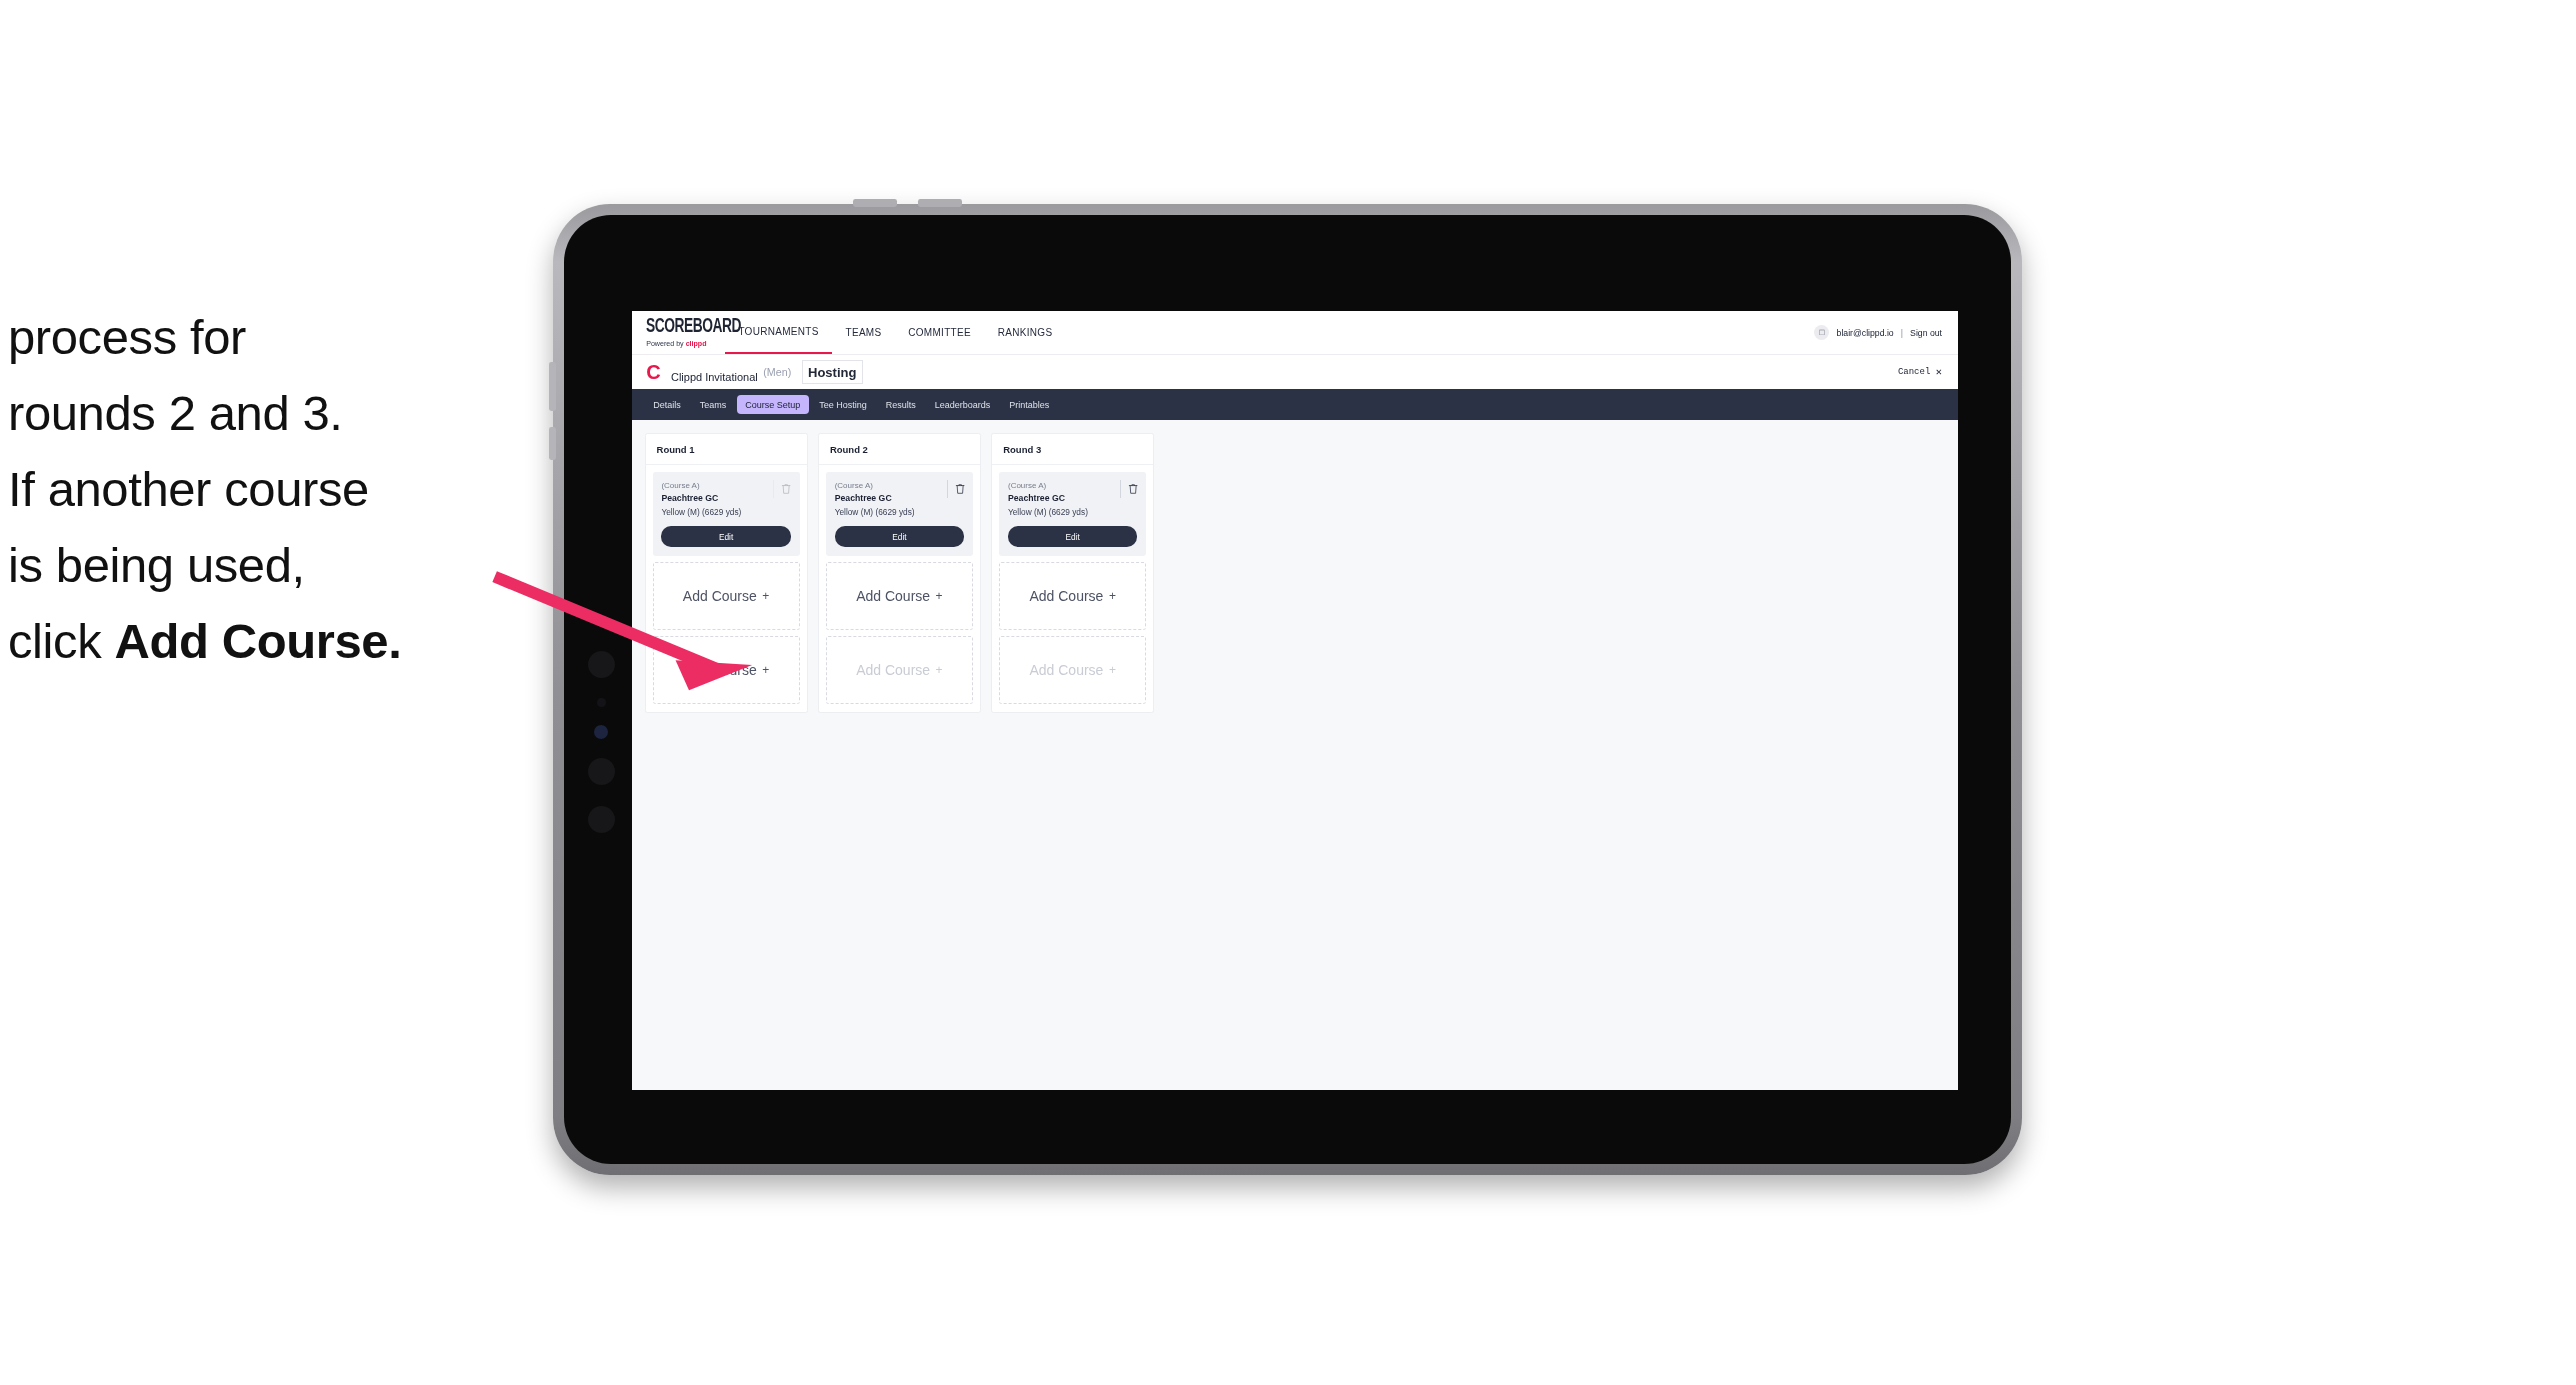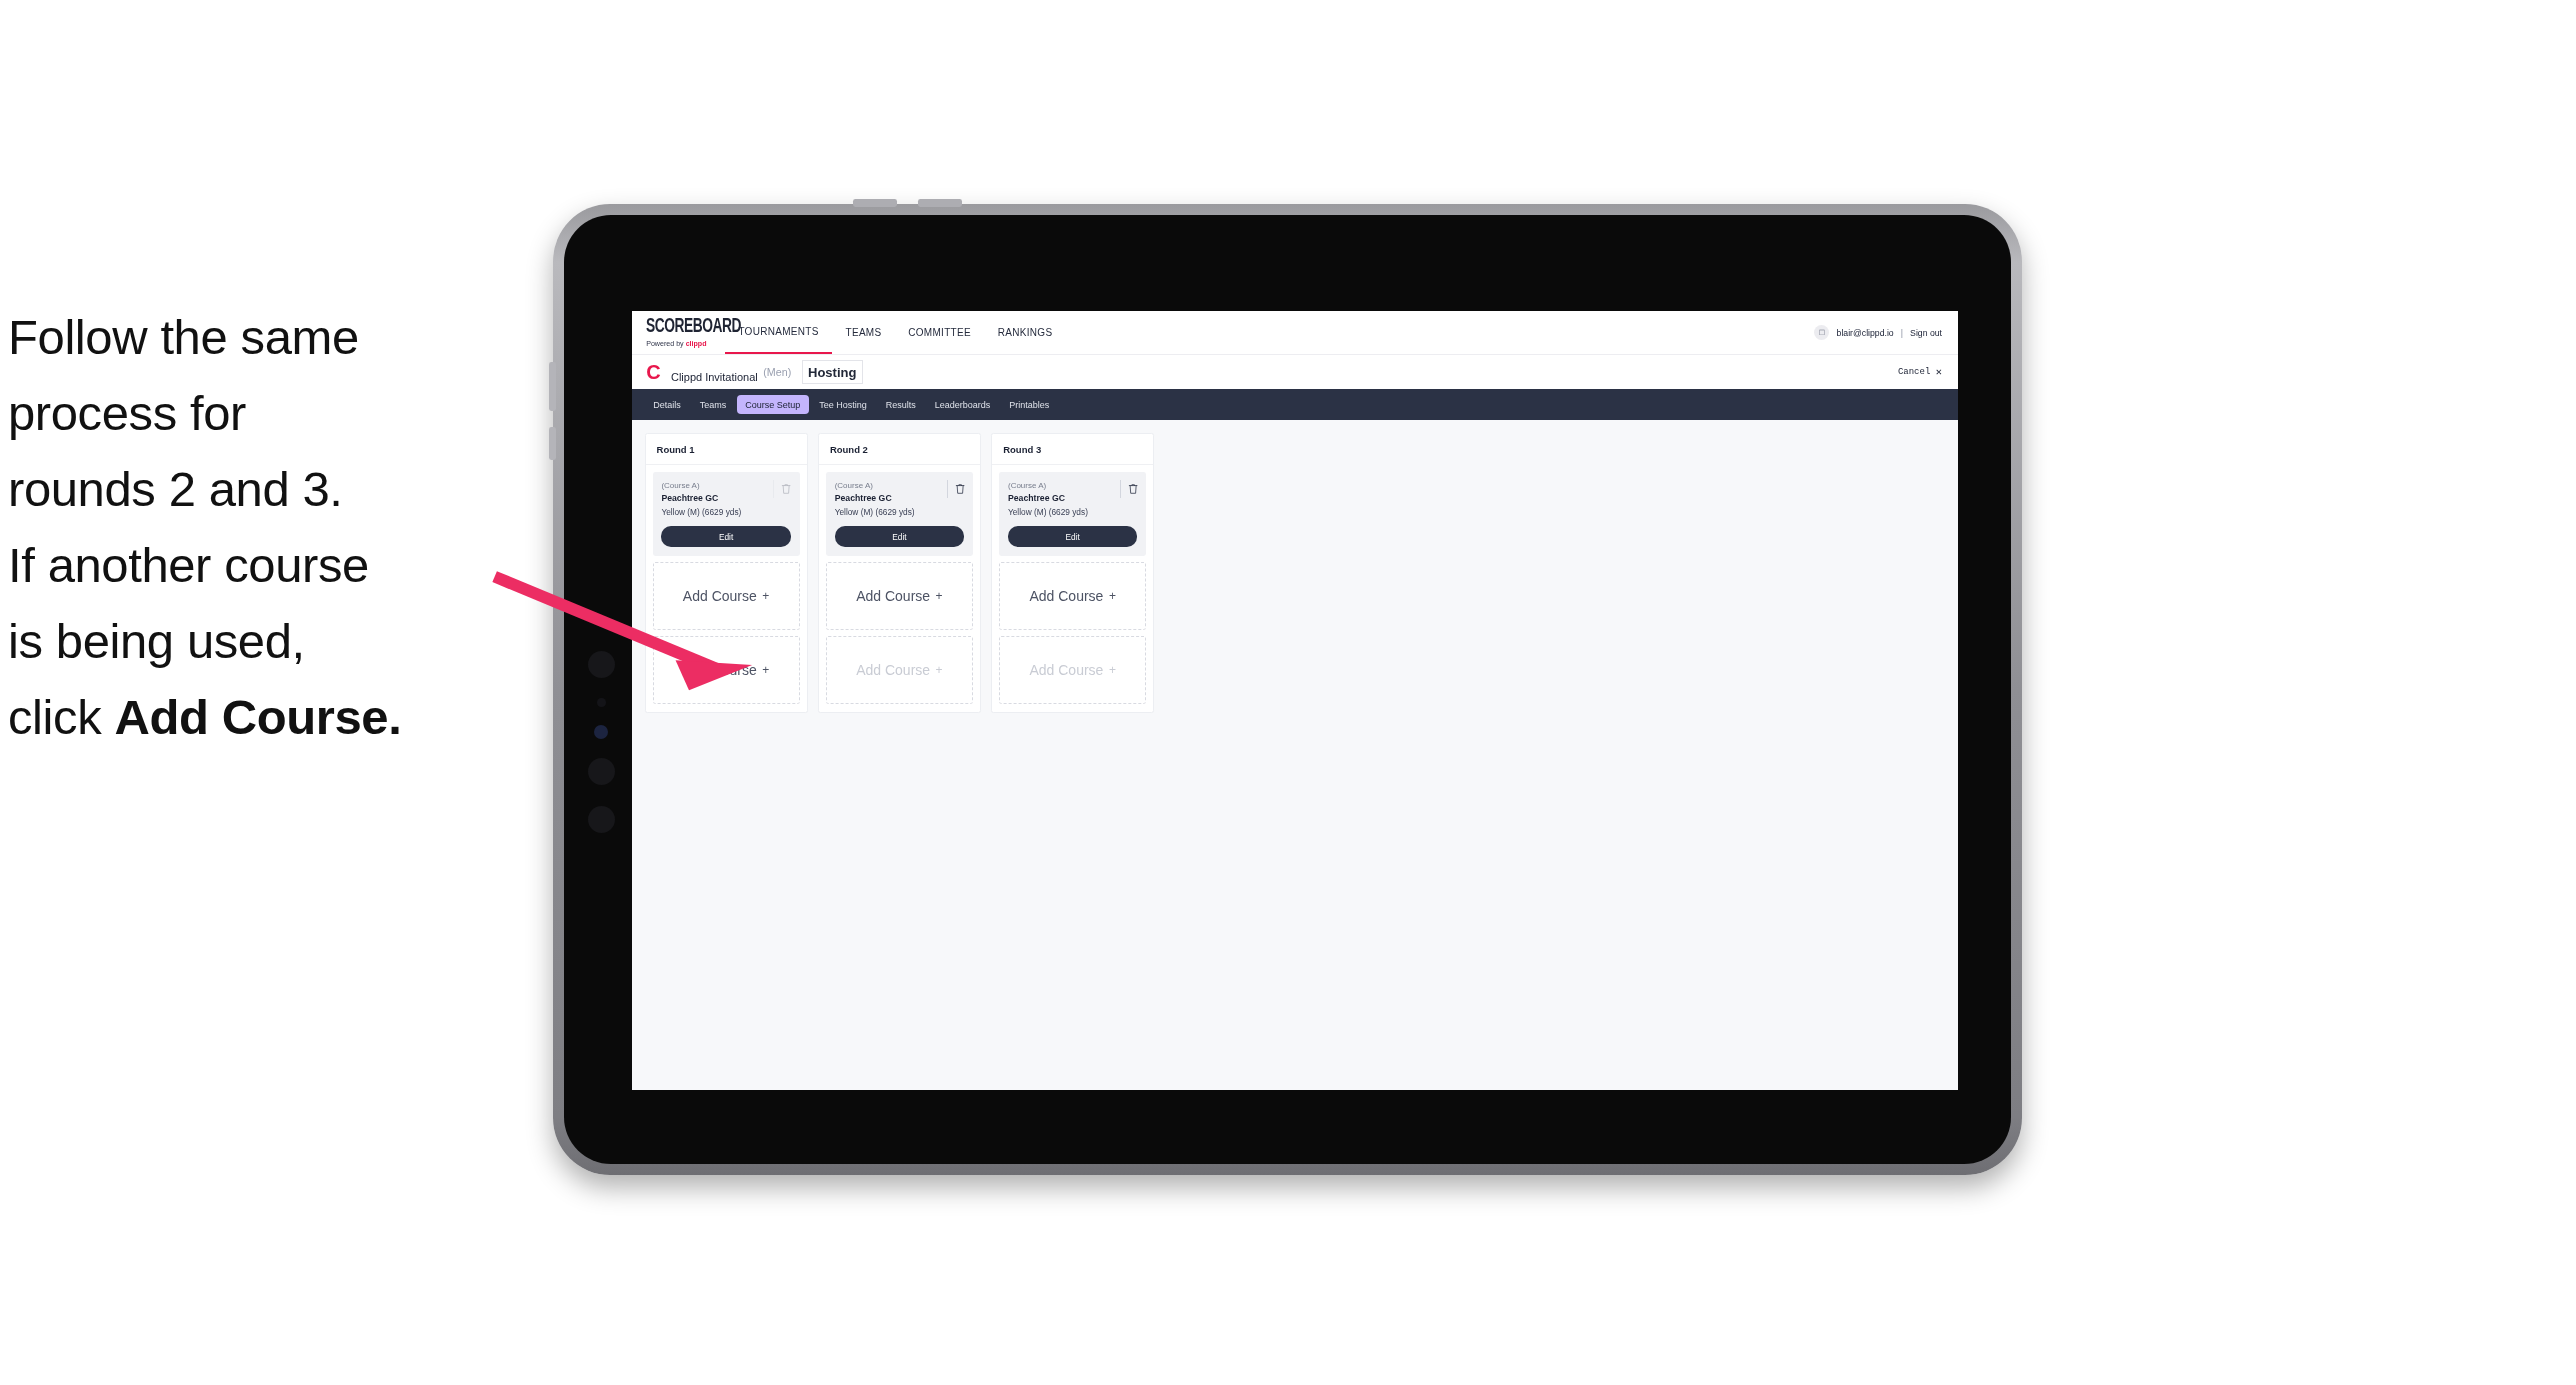--- a/index.html
+++ b/index.html
@@ -331,21 +331,20 @@
     line-height: 1;
     font-weight: 300;
   }
   .add-course.dim .ac-label,
   .add-course.dim .plus { color: #c9ccd4; }
 </style>
 </head>
 <body>
 
 <div id="caption">
-  <div>Follow the same</div>
   <div>process for</div>
   <div>rounds 2 and 3.</div>
   <div>If another course</div>
   <div>is being used,</div>
   <div><span>click </span><span class="bold">Add Course.</span></div>
 </div>
 
 <div id="tablet">
   <div class="top-btn b1"></div>
   <div class="top-btn b2"></div>

